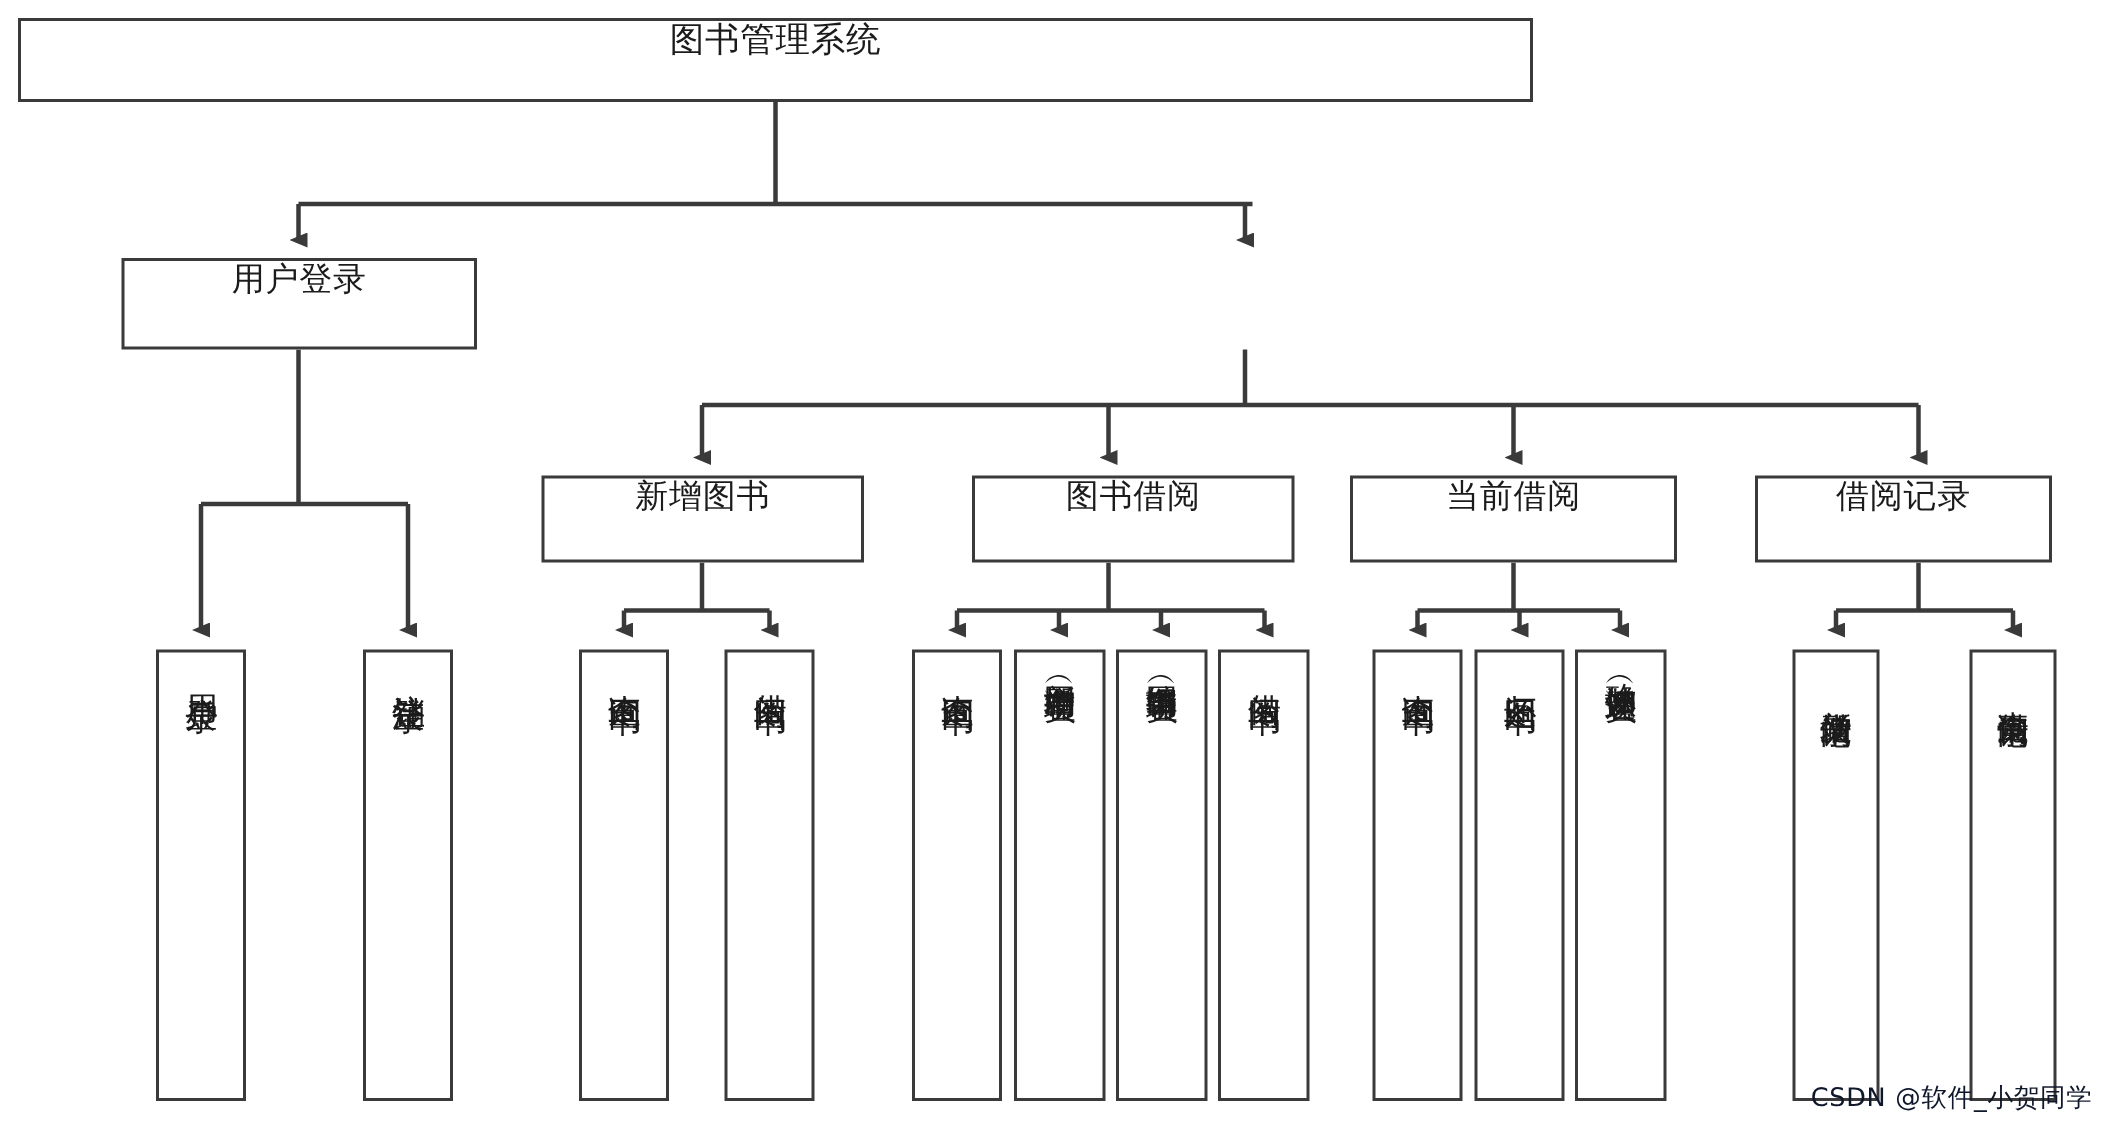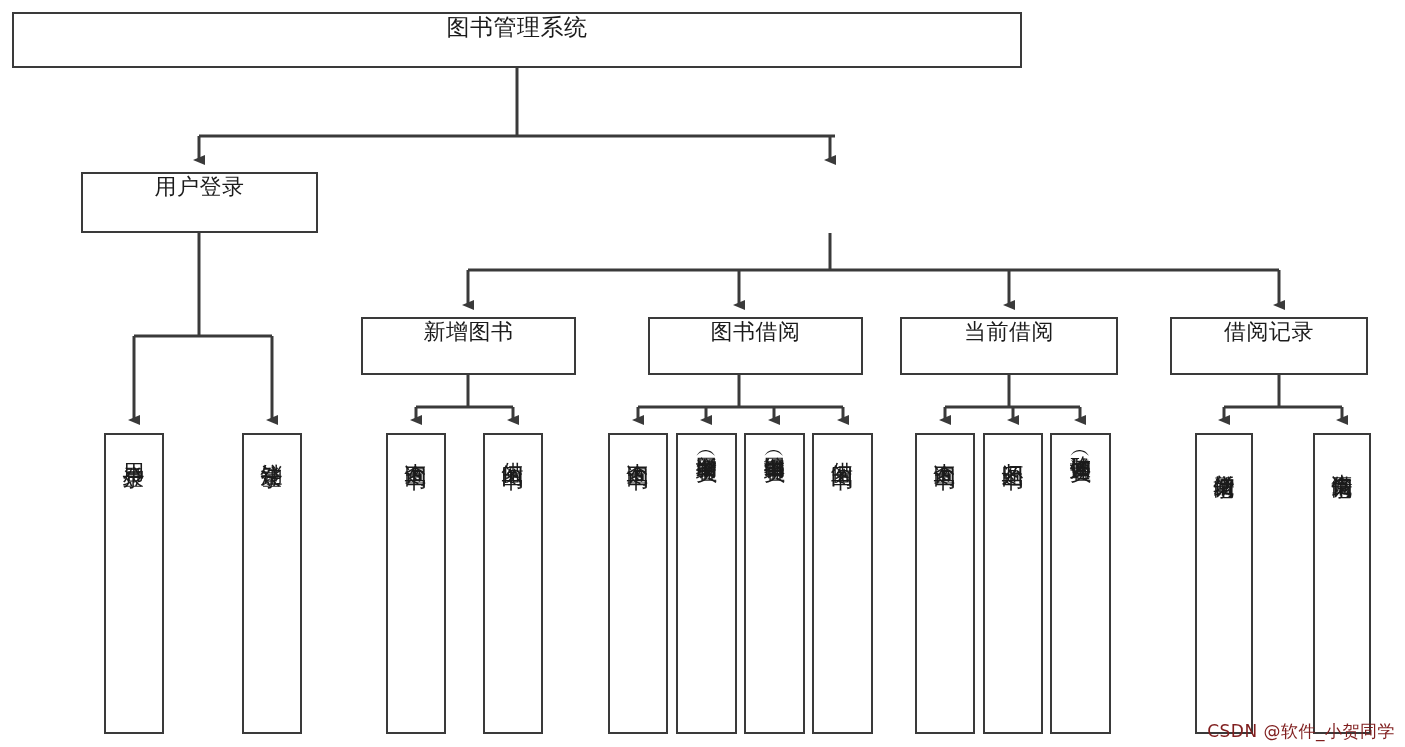--- a/index.html
+++ b/index.html
@@ -63,21 +63,21 @@
   }
   .vert-label.tall {
     font-size: 21px;
     letter-spacing: 1px;
   }
   #watermark {
     position: absolute;
     right: 10px;
     bottom: 4px;
     font-size: 17px;
-    color: #7f1d1d;
+    color: #0f172a;
     white-space: nowrap;
     letter-spacing: 0.5px;
     pointer-events: none;
   }
 </style>
 </head>
 <body>
 
 <div id="canvas">
 

